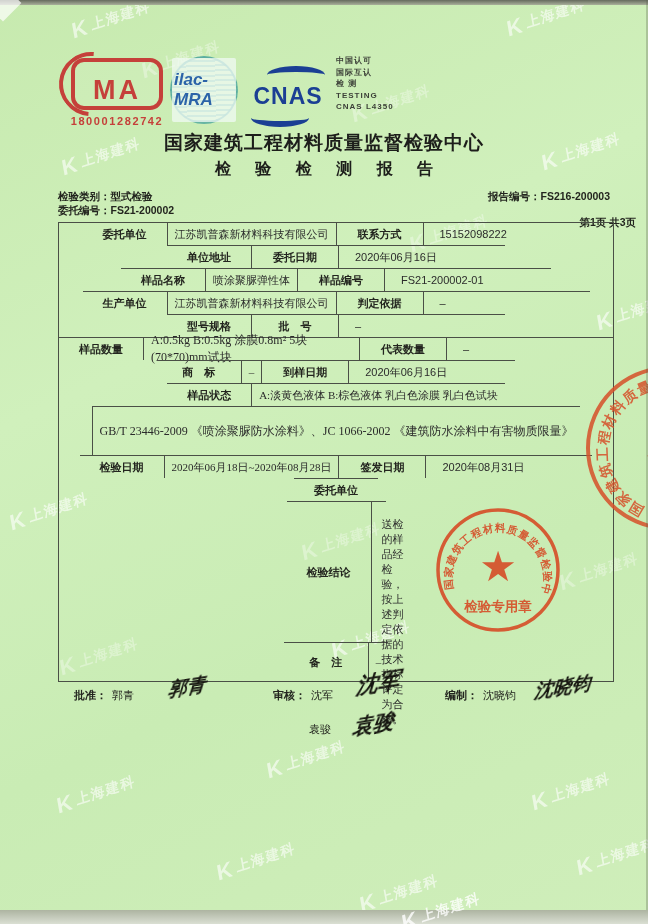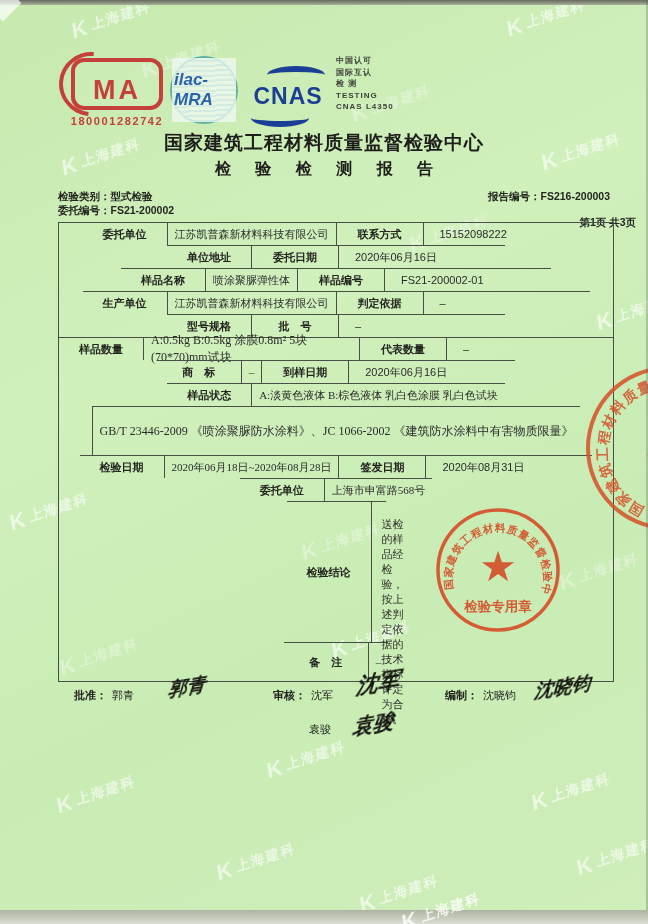--- a/index.html
+++ b/index.html
@@ -264,21 +264,20 @@
       <div class="td small">GB/T 23446-2009 《喷涂聚脲防水涂料》、JC 1066-2002 《建筑防水涂料中有害物质限量》</div>
     </div>
     <div class="tr h22">
       <div class="th">检验日期</div>
       <div class="td">2020年06月18日~2020年08月28日</div>
       <div class="th2">签发日期</div>
       <div class="td2">2020年08月31日</div>
     </div>
     <div class="tr h22">
       <div class="th">委托单位</div>
-      <div class="td">上海市申富路568号</div>
     </div>
     <div class="tr h140">
       <div class="th">检验结论</div>
       <div class="td td-rel">
         <div class="concl-text">送检的样品经检验，按上述判定依据的技术指标评定为合格。</div>
         <div class="stamp-note">检验机构（盖章）</div>
       </div>
     </div>
     <div class="tr h38">
       <div class="th">备　注</div>

